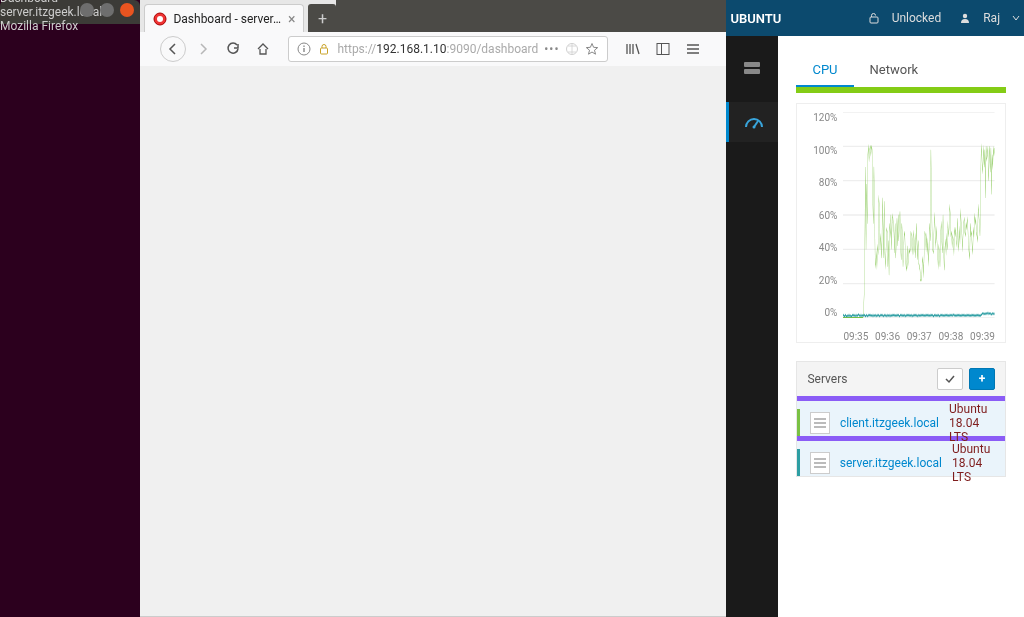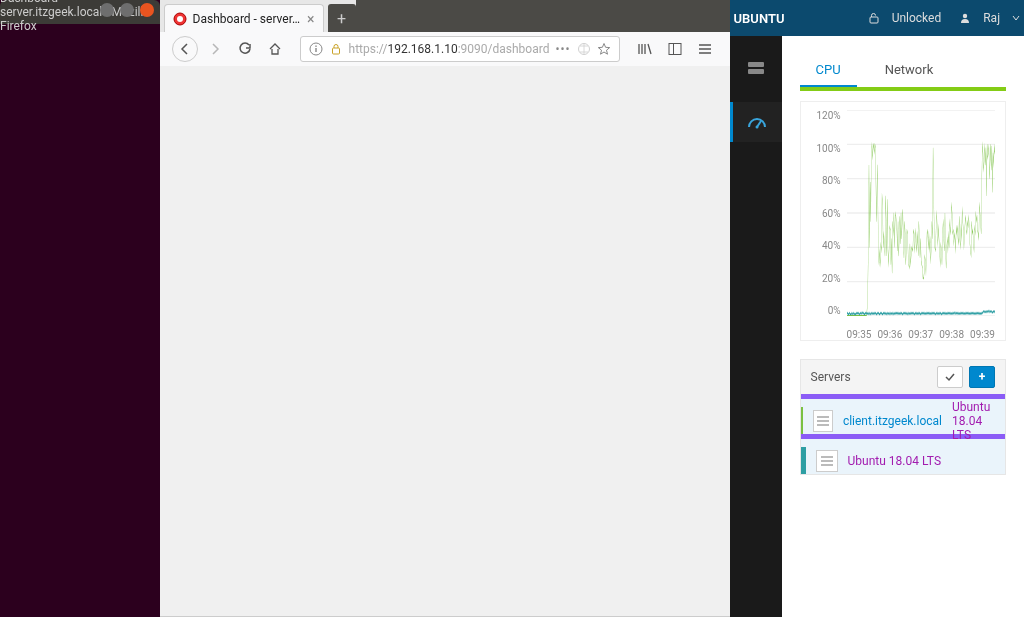--- a/index.html
+++ b/index.html
@@ -18,40 +18,40 @@
   
   .browser-chrome { background: #f0f0f0; border-bottom: 1px solid #ccc; }
   .tab-strip { height: 32px; background: #e7e7e7; display: flex; align-items: flex-end; }
   .tab { height: 28px; width: 160px; background: #f9f9fa; border: 1px solid #ccc; border-bottom: none; border-top-left-radius: 4px; border-top-right-radius: 4px; margin-left: 4px; display: flex; align-items: center; padding: 0 8px; font-size: 12px; color: #222; gap: 6px; }
   .tab-favicon { width: 14px; height: 14px; display:inline-flex; align-items:center; justify-content:center; }
   .tab-label { flex:1; white-space: nowrap; overflow: hidden; text-overflow: ellipsis; }
   .tab-close { color: #888; font-size: 14px; cursor:pointer; }
   .new-tab { width: 28px; height: 28px; display:flex; align-items:center; justify-content:center; color:#ccc; font-size:16px; background:#4b4a46; margin-left:4px; border-top-left-radius:3px; border-top-right-radius:3px; }
   .tab-strip-rest { flex:1; background:#4b4a46; height:32px; }
 
-  .nav-bar { height: 34px; background: #f9f9fa; display: flex; align-items: center; padding: 0 12px; gap: 4px; }
+  .nav-bar { height: 34px; background: #f9f9fa; display: flex; align-items: center; padding: 0 20px; gap: 4px; }
   .nav-btn { width: 26px; height: 26px; border-radius: 4px; display:flex; align-items:center; justify-content:center; color:#555; cursor:pointer; }
   .url-bar { flex:1; height:26px; border:1px solid #ccc; border-radius:3px; background:#fff; display:flex; align-items:center; padding:0 8px; gap:6px; font-size:12px; color:#777; margin:0 8px; }
   .url-text { flex:1; color:#555; white-space:nowrap; overflow:hidden; }
   .url-text .muted { color:#aaa; }
   .url-text .strong { color:#333; }
   .nav-right { display:flex; gap:4px; }
 
   
   .cockpit { flex:1; display:flex; flex-direction:column; background:#fff; min-height:0; }
   .cockpit-header { height: 36px; background: #0c4a6e; color:#fff; display:flex; align-items:center; padding:0 4px; font-size:13px; font-weight:600; justify-content:space-between; }
   .header-right { display:flex; align-items:center; gap:18px; font-weight:400; font-size:12px; color:#ddd; }
   .header-right .item { display:flex; align-items:center; gap:12px; cursor:pointer; }
   .cockpit-body { flex:1; display:flex; min-height:0; }
   .cockpit-sidebar { width: 52px; background: #1a1a1a; display:flex; flex-direction:column; align-items:center; padding-top:12px; gap:14px; }
   .side-icon { width: 52px; height: 40px; display:flex; align-items:center; justify-content:center; color:#888; cursor:pointer; }
   .side-icon.active { border-left:3px solid #0088ce; color:#39a5dc; background:#222; }
 
   .cockpit-main { flex:1; padding:18px; overflow:auto; background:#fff; }
-  .tabs { display:flex; gap:12px; border-bottom:4px solid #84cc16; font-size:13px; color:#555; }
+  .tabs { display:flex; gap:0; border-bottom:6px solid #84cc16; font-size:13px; color:#555; }
   .tabs .tabitem { padding:8px 16px; cursor:pointer; }
   .tabs .tabitem.active { color:#0088ce; border-bottom:2px solid #0088ce; }
 
   .chart-box { margin-top:10px; position:relative; height:240px; border:1px solid #eee; padding:8px 10px 24px 46px; }
   .y-axis { position:absolute; left:0; top:8px; bottom:24px; width:44px; display:flex; flex-direction:column; justify-content:space-between; font-size:10px; color:#888; align-items:flex-end; padding-right:4px; }
   .x-axis { position:absolute; left:46px; right:10px; bottom:0; display:flex; justify-content:space-between; font-size:10px; color:#888; }
   .plot { width:100%; height:100%; }
   .grid-line { stroke:#eee; stroke-width:1; }
   .series-green { fill:none; stroke:#7ac143; stroke-width:1.5; }
   .series-teal  { fill:none; stroke:#2d9ea3; stroke-width:1.5; }
@@ -61,21 +61,21 @@
   .servers-head .buttons { display:flex; gap:6px; }
   .sh-btn { width:26px; height:22px; border:1px solid #ccc; border-radius:2px; background:#fff; display:flex; align-items:center; justify-content:center; font-size:12px; cursor:pointer; }
   .sh-btn.primary { background:#0088ce; border-color:#0077b3; color:#fff; font-weight:bold; }
   .server-row { height:40px; display:flex; align-items:center; gap:10px; padding:8px 10px 0 0; font-size:12px; color:#0088ce; background:#eaf4fb; border-top:5px solid #8b5cf6; cursor:pointer; }
   .server-row .stripe { width:5px; height:100%; }
   .server-row.green .stripe { background:#7ac143; }
   .server-row.teal  .stripe { background:#2d9ea3; }
   .server-row .srv-icon { width:22px; height:22px; border:1px solid #ccc; background:#fff; display:flex; flex-direction:column; justify-content:center; align-items:center; gap:2px; padding:3px; }
   .server-row .srv-icon span { display:block; width:12px; height:2px; background:#bbb; }
   .server-row .name { flex:1; }
-  .server-row .os { color:#a21caf; }
+  .server-row .os { color:#7f1d1d; }
 
   svg { display:block; }
 </style>
 </head>
 <body>
 
 <div class="desktop-area">
 
   <div class="window-titlebar">
     <span>Dashboard - server.itzgeek.local - Mozilla Firefox</span>
@@ -274,20 +274,21 @@
                 <div class="name">client.itzgeek.local</div>
                 <div class="os">Ubuntu 18.04 LTS</div>
               </div>
               <div class="server-row teal">
                 <div class="stripe"></div>
                 <div class="srv-icon">
                   <span></span>
                   <span></span>
                   <span></span>
                 </div>
+                <div class="name">server.itzgeek.local</div>
                 <div class="os">Ubuntu 18.04 LTS</div>
               </div>
             </div>
         </div>
       </div>
     </div>
   </div>
 
 </div>
 

